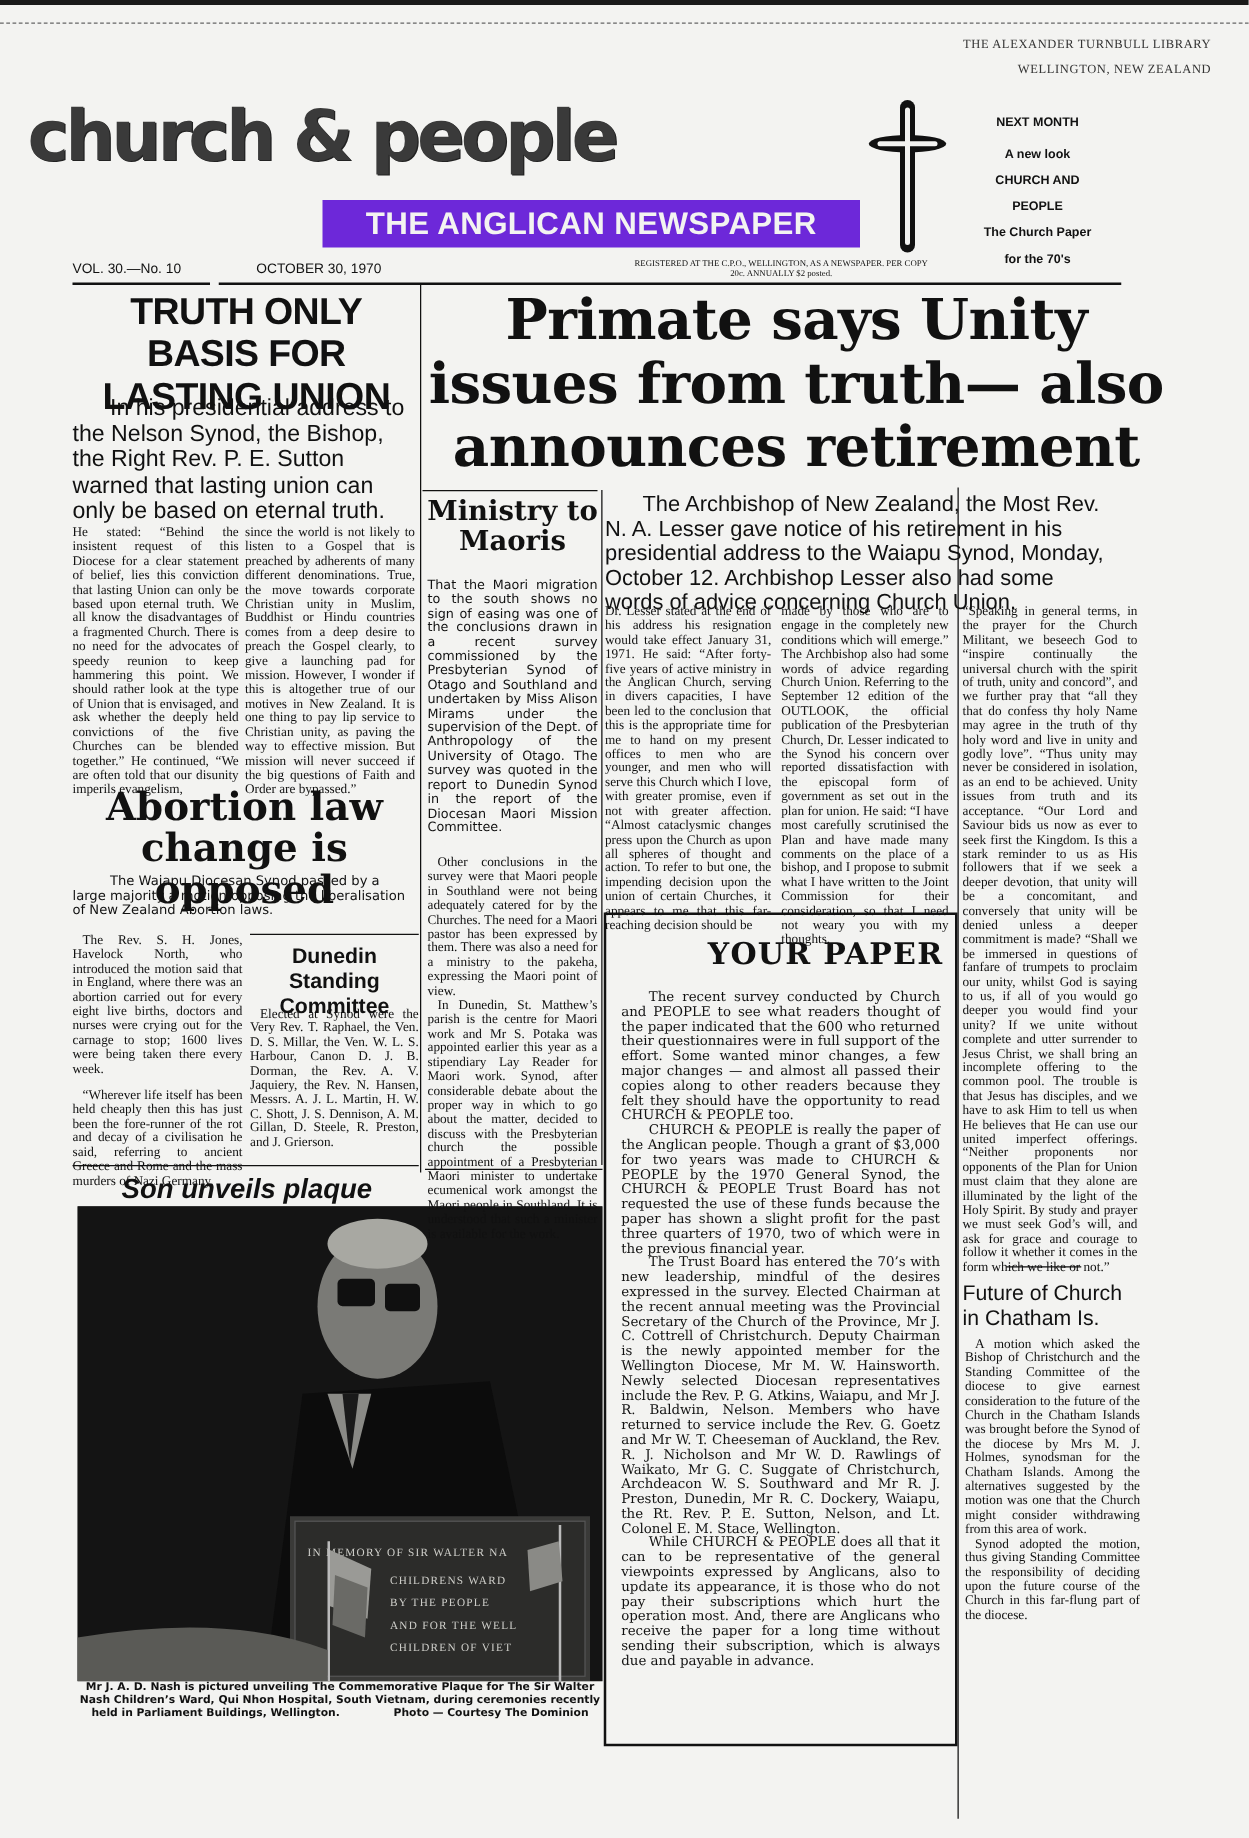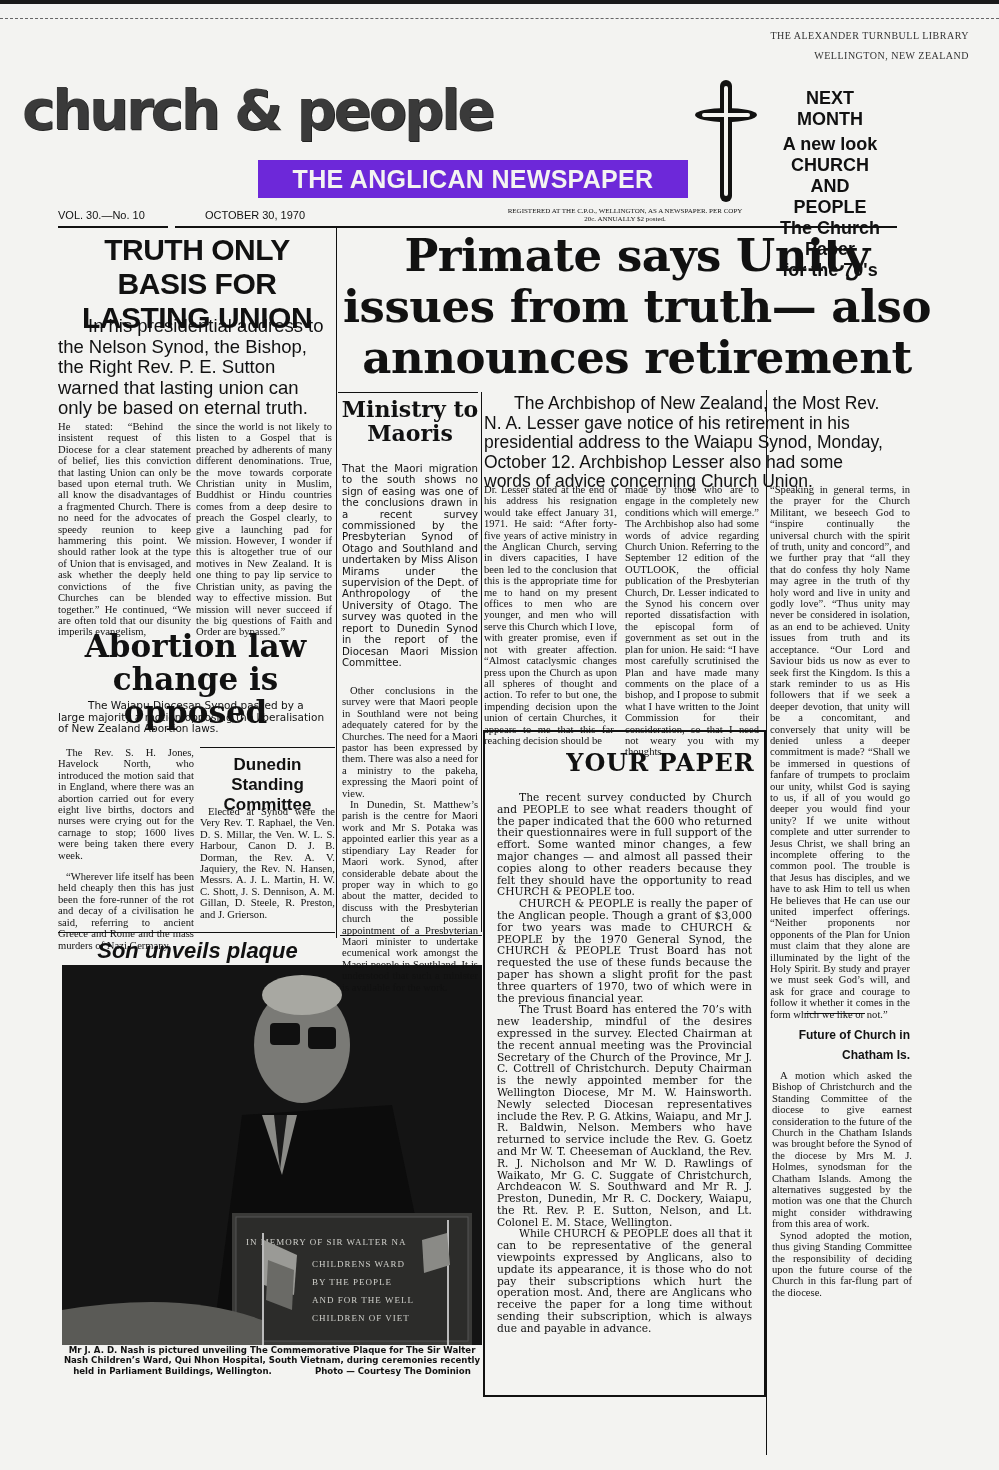--- a/index.html
+++ b/index.html
@@ -8,21 +8,21 @@
   .abs { position: absolute; }
   .topline { left: 0; top: 0; width: 999px; height: 4px; background: #1a1a1a; }
   .topline2 { left: 0; top: 18px; width: 999px; height: 1px; border-top: 1px dashed #666; }
   .library { right: 30px; top: 26px; text-align: right; font-family: "Liberation Serif", serif; font-size: 10px; letter-spacing: 0.5px; line-height: 20px; color: #333; }
   .masthead-title { left: 22px; top: 70px; font-family: "DejaVu Sans", sans-serif; font-weight: bold; font-size: 56px; letter-spacing: -3px; line-height: 80px; color: #3a3a3a; text-shadow: 1px 1px 0 #222; }
   .masthead-bar { left: 258px; top: 160px; width: 430px; height: 38px; background: #6d28d9; color: #f3f3f1; font-family: "Liberation Sans", sans-serif; font-weight: bold; font-size: 25px; text-align: center; line-height: 38px; letter-spacing: 0.3px; }
   .cross-v { left: 720px; top: 80px; width: 12px; height: 122px; background: #111; border-radius: 6px; }
   .cross-h { left: 695px; top: 108px; width: 62px; height: 14px; background: #111; border-radius: 50%; }
   .cross-in-v { left: 724px; top: 86px; width: 4px; height: 110px; background: #f3f3f1; border-radius: 2px; }
   .cross-in-h { left: 702px; top: 113px; width: 48px; height: 4px; background: #f3f3f1; border-radius: 2px; }
-  .nextmonth { left: 780px; top: 88px; width: 100px; text-align: center; font-family: "Liberation Sans", sans-serif; font-weight: bold; font-size: 18px; line-height: 21px; }
+  .nextmonth { left: 780px; top: 88px; width: 100px; text-align: center; font-family: "Liberation Sans", sans-serif; font-weight: bold; font-size: 10px; line-height: 21px; }
   .nextmonth .nm-head { margin-bottom: 4px; }
   .volline { left: 58px; top: 209px; font-family: "Liberation Sans", sans-serif; font-size: 11px; }
   .dateline { left: 205px; top: 209px; font-family: "Liberation Sans", sans-serif; font-size: 11px; }
   .regline { left: 505px; top: 207px; width: 240px; font-family: "Liberation Serif", serif; font-size: 7px; line-height: 8px; text-align: center; }
   .rule { background: #111; }
   .truth-head { left: 62px; top: 233px; width: 270px; text-align: center; font-size: 30px; line-height: 34px; font-family: "Liberation Sans", sans-serif; font-weight: bold; letter-spacing: -0.5px; }
   .truth-intro { left: 58px; top: 316px; width: 272px; font-family: "Liberation Sans", sans-serif; font-size: 18.5px; line-height: 20.5px; text-indent: 30px; }
   .body-text { font-family: "Liberation Serif", serif; font-size: 10.6px; line-height: 11.4px; text-align: justify; }
   .body-text p { text-indent: 8px; }
   .col { position: absolute; }
@@ -33,21 +33,21 @@
   .abortion-head { left: 58px; top: 630px; width: 275px; text-align: center; font-family: "DejaVu Serif", serif; font-weight: bold; font-size: 31px; line-height: 33px; }
   .abortion-intro { left: 58px; top: 700px; width: 275px; font-family: "DejaVu Sans", sans-serif; font-size: 10.5px; line-height: 11.5px; text-indent: 30px; }
   .dunedin-head { left: 200px; top: 755px; width: 135px; text-align: center; font-family: "Liberation Sans", sans-serif; font-weight: bold; font-size: 17px; line-height: 20px; }
   .plaque-head { left: 60px; top: 938px; width: 275px; text-align: center; font-family: "Liberation Sans", sans-serif; font-weight: bold; font-style: italic; font-size: 22px; }
   .photo { left: 62px; top: 965px; width: 420px; height: 380px; background: #151515; overflow: hidden; }
   .caption { left: 62px; top: 1345px; width: 420px; font-family: "DejaVu Sans", sans-serif; font-weight: bold; font-size: 8.6px; line-height: 10.4px; text-align: center; }
   .yourpaper-box { left: 483px; top: 730px; width: 283px; height: 667px; border: 2.5px solid #111; }
   .yourpaper-head { left: 506px; top: 748px; width: 277px; text-align: center; font-family: "DejaVu Serif", serif; font-size: 24px; font-weight: bold; letter-spacing: 1px; padding-left: 32px; }
   .yourpaper-text { left: 497px; top: 792px; width: 255px; font-family: "DejaVu Serif", serif; font-size: 10.7px; line-height: 11.8px; text-align: justify; }
   .yourpaper-text p { text-indent: 22px; }
-  .chatham-head { left: 770px; top: 1025px; width: 140px; text-align: right; font-family: "Liberation Sans", sans-serif; font-weight: bold; font-size: 12px; line-height: 20px; }
+  .chatham-head { left: 770px; top: 1025px; width: 140px; text-align: left; font-family: "Liberation Sans", sans-serif; font-weight: normal; font-size: 17px; line-height: 20px; }
 </style>
 </head>
 <body>
 
 <div class="abs topline"></div>
 <div class="abs topline2"></div>
 
 <div class="abs library">
   <div>THE ALEXANDER TURNBULL LIBRARY</div>
   <div>WELLINGTON, NEW ZEALAND</div>

